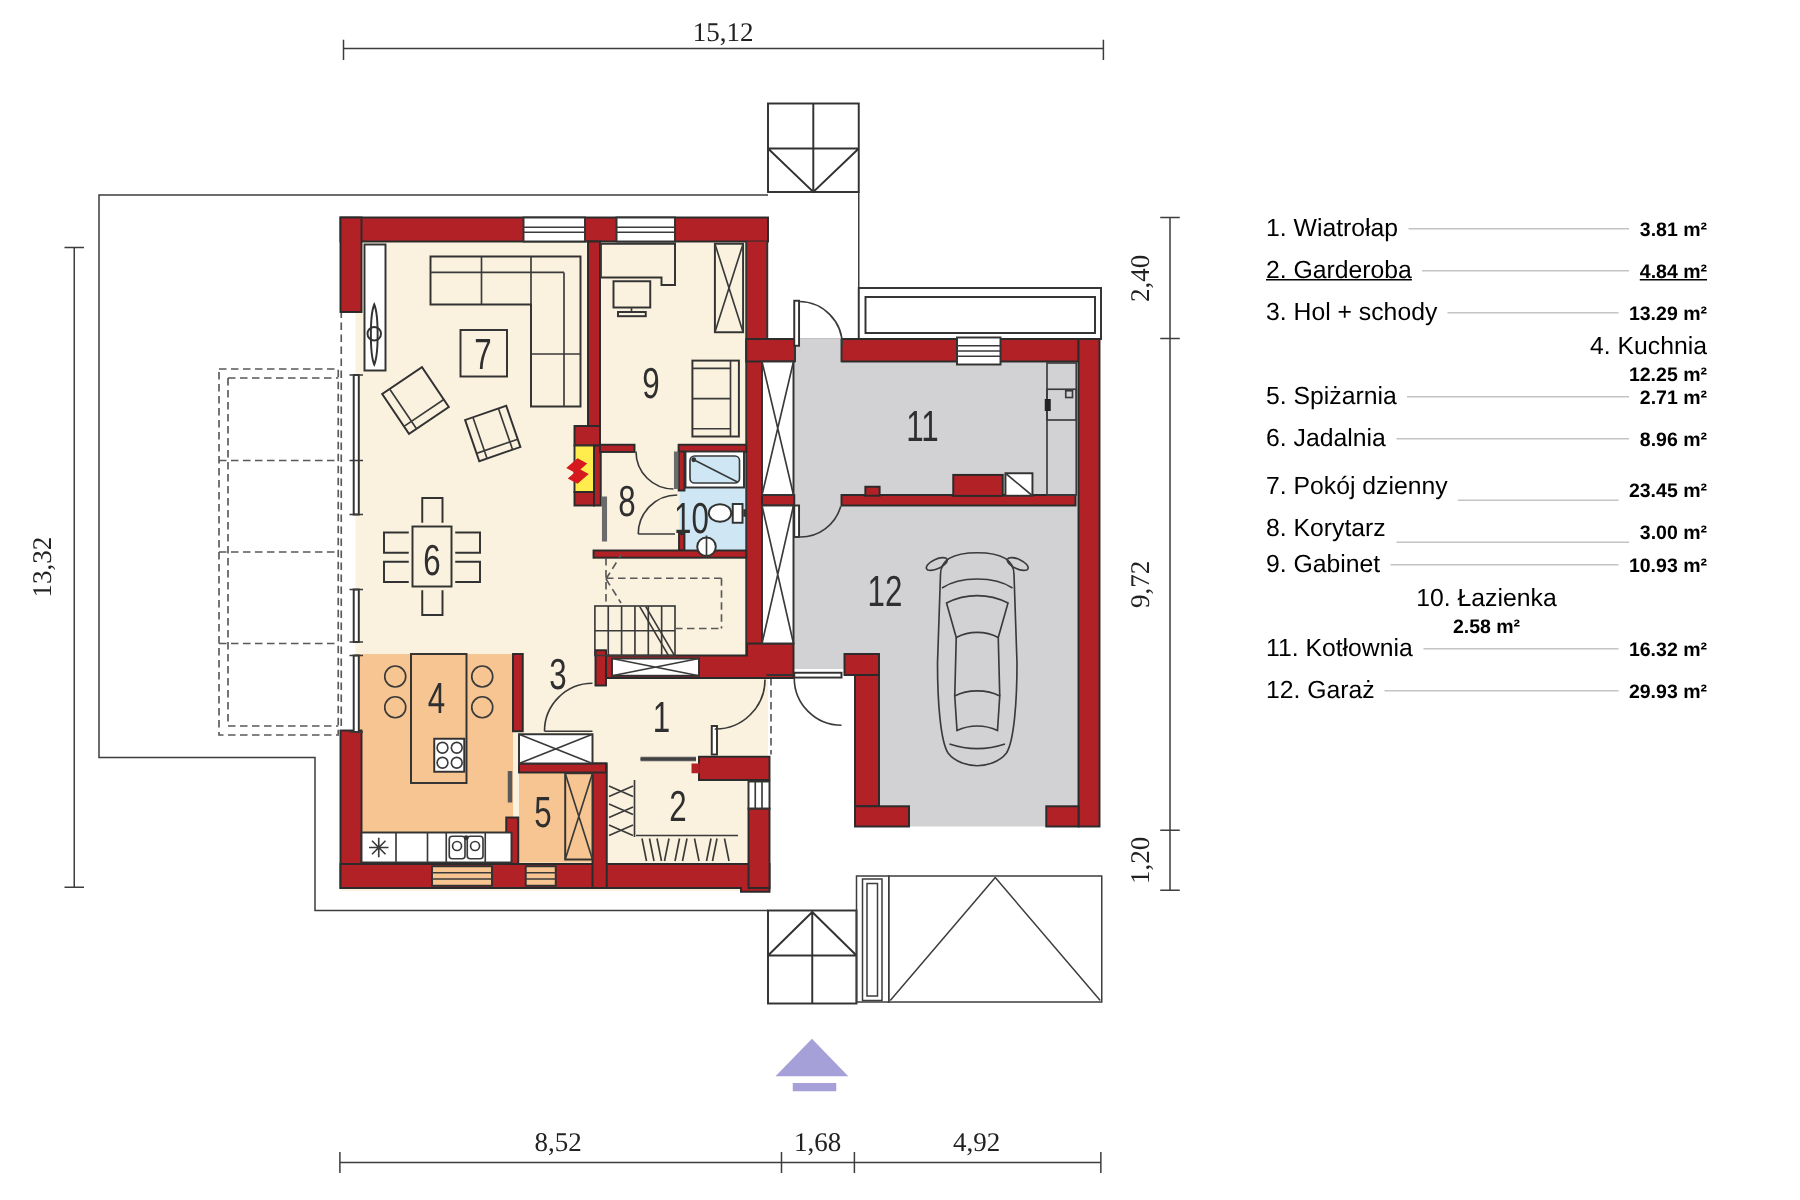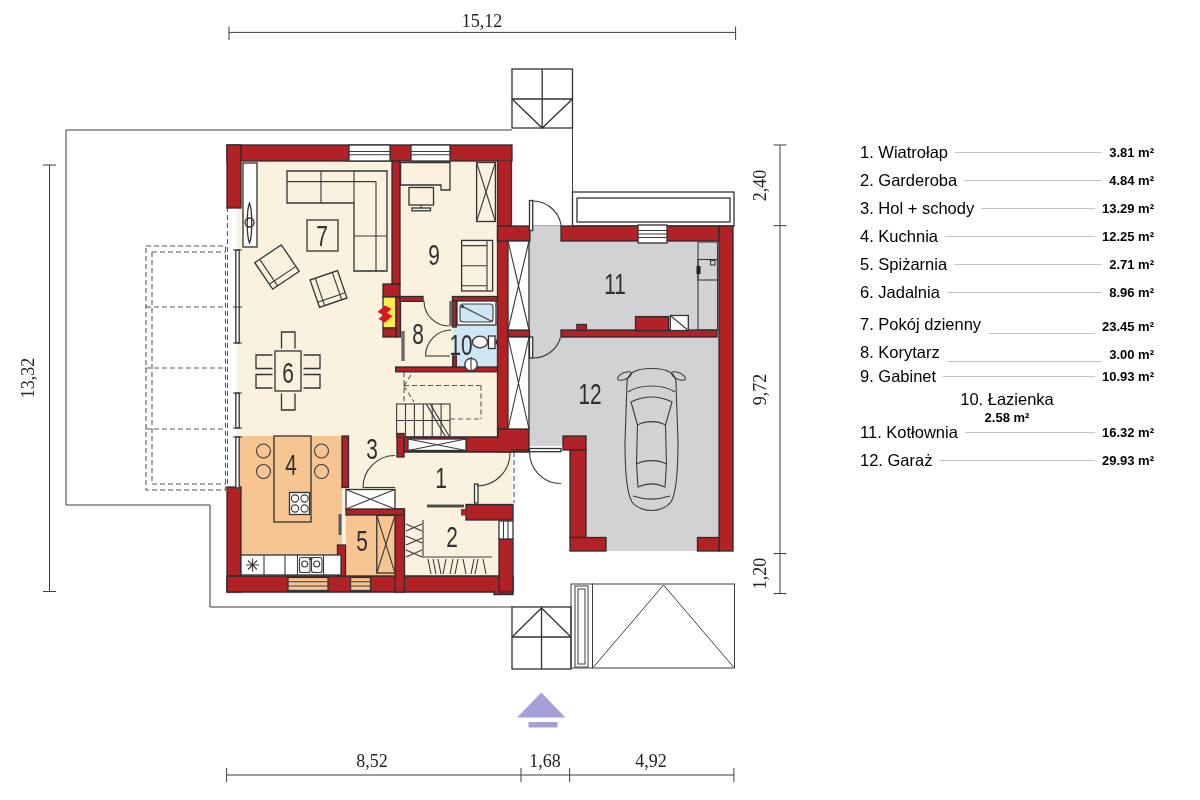--- a/index.html
+++ b/index.html
@@ -468,41 +468,41 @@
 
 <g class="thin" stroke="#333">
 <path d="M226.6,775 H733.9 M226.6,768 V782 M521,768 V782 M569.6,768 V782 M733.9,768 V782"></path>
 </g>
 <text class="dim" x="372" y="767" text-anchor="middle">8,52</text>
 <text class="dim" x="545" y="767" text-anchor="middle">1,68</text>
 <text class="dim" x="651" y="767" text-anchor="middle">4,92</text>
 </g>
 </svg>
 
-<div style="position:absolute;left:844px;top:138px;width:294px;margin-left:16px;">
+<div style="position:absolute;left:844px;top:138px;width:294px;">
 
 <div style="display:flex;align-items:center;height:28px;">
         <span class="lname">1.&nbsp;Wiatrołap</span>
         <span style="flex:1;border-top:1.2px solid #c4c4c4;margin:0 7px;"></span>
         <span class="lval">3.81 m²</span>
       </div>
 
-<div style="display:flex;align-items:center;height:28px;">
+<div style="display:flex;align-items:center;height:28px;text-decoration:underline;">
         <span class="lname">2.&nbsp;Garderoba</span>
         <span style="flex:1;border-top:1.2px solid #c4c4c4;margin:0 7px;"></span>
         <span class="lval">4.84 m²</span>
       </div>
 
 <div style="display:flex;align-items:center;height:28px;">
         <span class="lname">3.&nbsp;Hol + schody</span>
         <span style="flex:1;border-top:1.2px solid #c4c4c4;margin:0 7px;"></span>
         <span class="lval">13.29 m²</span>
       </div>
 
-<div style="display:flex;align-items:center;height:28px;">
+<div style="display:flex;align-items:flex-end;height:28px;flex-direction:column;">
         <span class="lname">4.&nbsp;Kuchnia</span>
         <span style="flex:1;border-top:1.2px solid #c4c4c4;margin:0 7px;"></span>
         <span class="lval">12.25 m²</span>
       </div>
 
 <div style="display:flex;align-items:center;height:28px;">
         <span class="lname">5.&nbsp;Spiżarnia</span>
         <span style="flex:1;border-top:1.2px solid #c4c4c4;margin:0 7px;"></span>
         <span class="lval">2.71 m²</span>
       </div>

